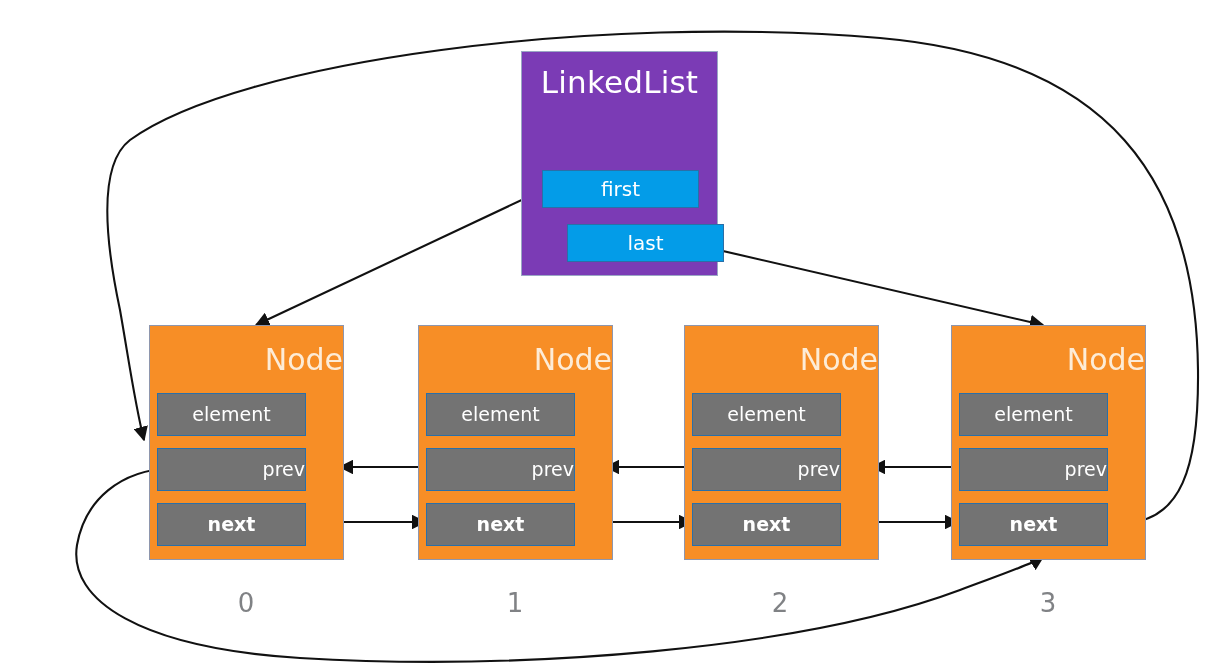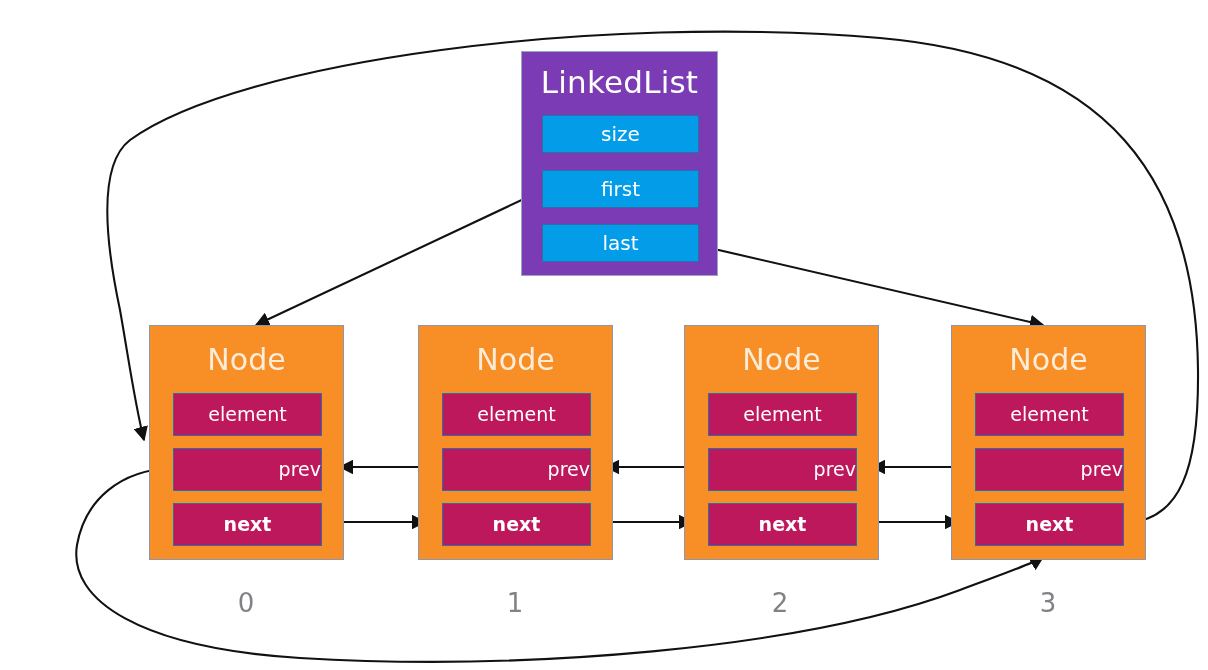--- a/index.html
+++ b/index.html
@@ -57,49 +57,49 @@
     background: #039ce8;
     border: 1px solid #2a6fa8;
     box-sizing: border-box;
     color: #ffffff;
     font-size: 20px;
     line-height: 36px;
     text-align: center;
   }
   .ll-f0 { top: 63px; }
   .ll-f1 { top: 118px; }
-  .ll-f2 { top: 172px; }
+  .ll-f2 { top: 172px; margin-left: 25px; }
 
   
   .node-box {
     position: absolute;
     top: 325px;
     width: 195px;
     height: 235px;
     background: #f78e26;
     border: 1px solid #8e96ad;
     box-sizing: border-box;
     z-index: 3;
   }
   .node-title {
     position: absolute;
     left: 0;
     top: 15px;
     width: 100%;
-    text-align: center;
+    text-align: right;
     color: #fdecd7;
     font-size: 30px;
     line-height: 38px;
   }
   .node-field {
     position: absolute;
-    left: 23px;
+    left: 7px;
     width: 149px;
     height: 43px;
-    background: #be185d;
+    background: #737373;
     border: 1px solid #2a6fa8;
     box-sizing: border-box;
     color: #ffffff;
     font-size: 19px;
     line-height: 41px;
     text-align: center;
   }
   .nf-element { top: 67px; }
   .nf-prev    { top: 122px; text-align: right; }
   .nf-next    { top: 177px; font-weight: bold; }
@@ -168,21 +168,20 @@
       <path d="M 172,468
                C 120,470 85,500 77,545
                C 68,600 140,648 300,658
                C 520,671 800,650 960,590
                C 1000,575 1030,565 1043,557" fill="none" stroke="#111111" stroke-width="2.1" marker-end="url(#ah)"></path>
     </g>
   </svg>
 
   <div class="ll-box">
     <div class="ll-title">LinkedList</div>
-    <div class="ll-field ll-f0">size</div>
     <div class="ll-field ll-f1">first</div>
     <div class="ll-field ll-f2">last</div>
   </div>
 
   <div class="node-box" style="left:149px;">
     <div class="node-title">Node</div>
     <div class="node-field nf-element">element</div>
     <div class="node-field nf-prev">prev</div>
     <div class="node-field nf-next">next</div>
   </div>

